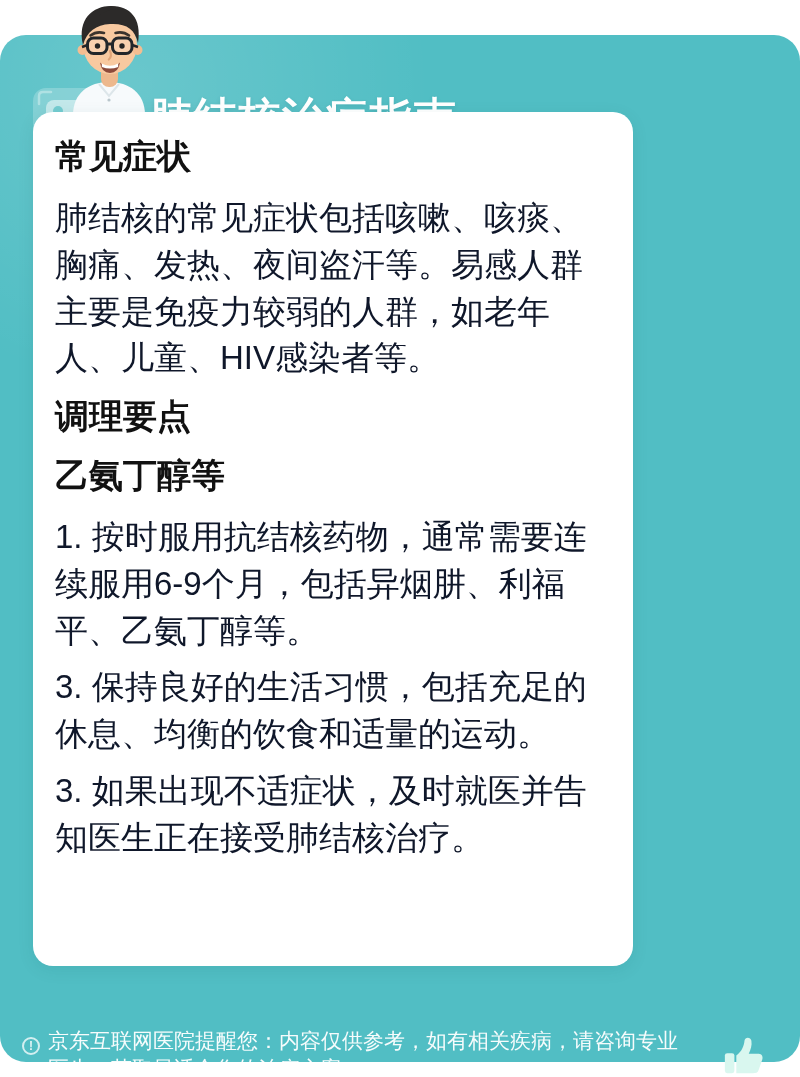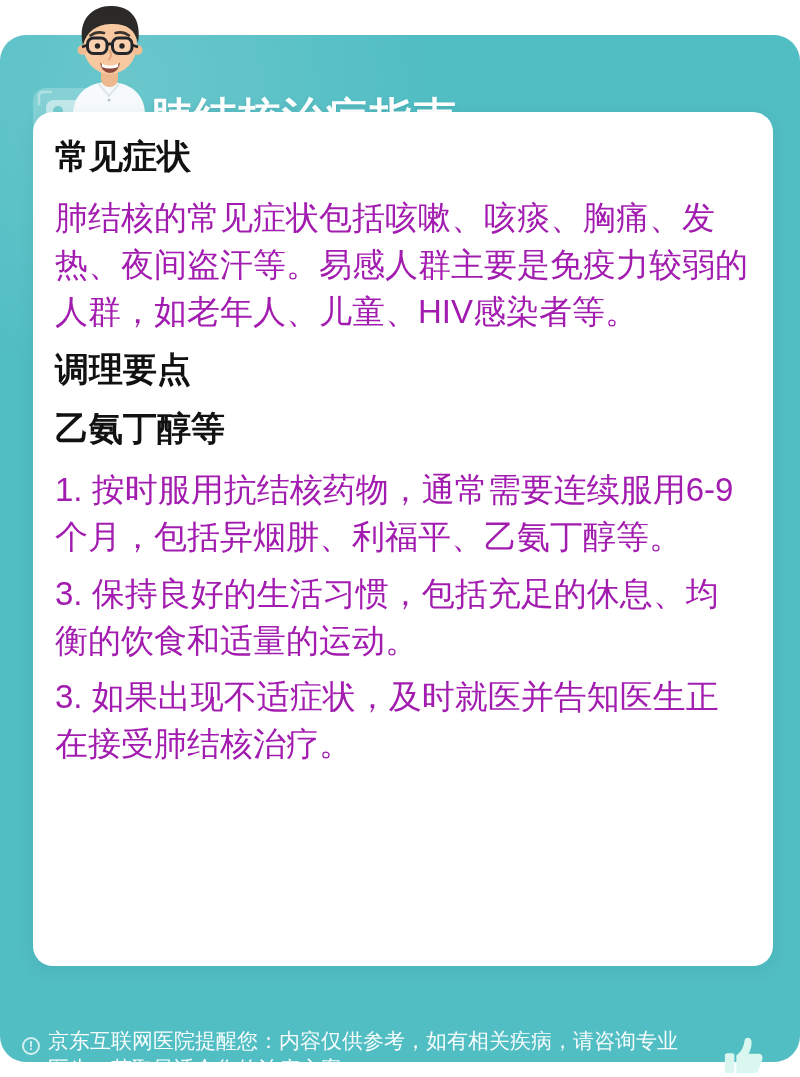--- a/index.html
+++ b/index.html
@@ -24,33 +24,33 @@
     z-index:2; white-space:nowrap;
   }
   .photo-box {
     position:absolute; left:33px; top:53px; width:70px; height:58px; z-index:1;
   }
   .avatar {
     position:absolute; left:58px; top:3px; width:102px; height:112px; z-index:3;
   }
   
   .card {
-    position:absolute; left:33px; top:112px; width:740px; height:854px;
+    position:absolute; left:33px; top:112px; width:600px; height:854px;
     background:#ffffff; border-radius:20px; z-index:4;
     padding:20px 22px 14px 22px;
     box-shadow:0 4px 16px rgba(24,88,92,0.10);
     overflow:hidden;
   }
   .card h2 {
     font-size:34px; line-height:1.2; font-weight:bold; color:#111111;
     margin:14px 0 18px 0;
   }
   .card .section:first-child h2 { margin-top:4px; }
   .card p {
-    font-size:33px; line-height:1.42; color:#a21caf;
+    font-size:33px; line-height:1.42; color:#0f172a;
     margin:0 0 10px 0; word-break:break-all;
   }
   
   .footer {
     position:absolute; left:0; top:992px; width:800px; z-index:5;
     display:flex; align-items:flex-start;
   }
   .info-icon {
     flex:0 0 auto; margin:10px 8px 0 22px;
     width:18px; height:18px; border-radius:50%;

